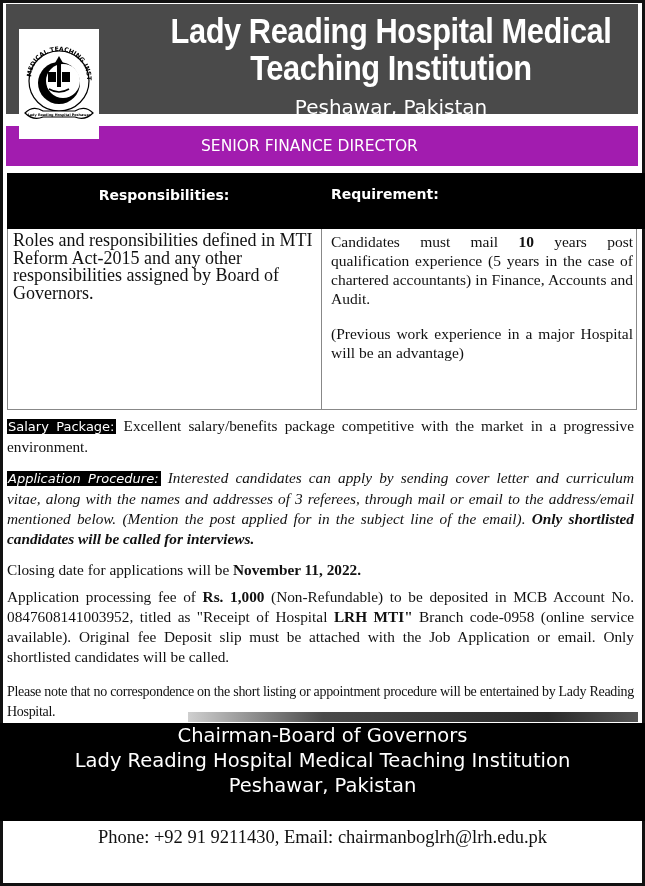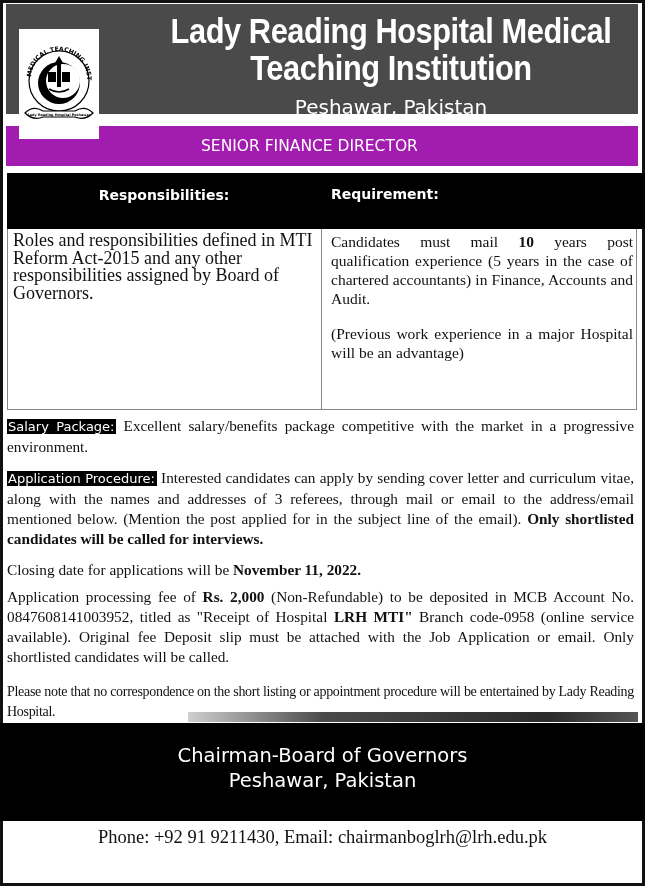--- a/index.html
+++ b/index.html
@@ -24,30 +24,30 @@
     .tbl-divider { position: absolute; left: 313px; top: 0; width: 1px; height: 180px; background: #888; }
     .td-left { position: absolute; left: 5px; top: 3px; width: 300px; font-size: 18px; line-height: 17.5px; }
     .td-right { position: absolute; left: 323px; top: 3px; width: 302px; font-size: 15.5px; line-height: 19px; text-align: justify; }
     .td-right p { margin: 0 0 7px 0; }
     .td-right p.last { margin-top: 16px; }
 
     
     .body-text { position: absolute; left: 7px; width: 627px; font-size: 15.3px; line-height: 20px; text-align: justify; }
     .lbl { background: #000; color: #fff; font-family: "DejaVu Sans", sans-serif; font-size: 13px; padding: 0 2px 0 1px; }
     .salary { top: 416px; }
-    .procedure { top: 468px; }
+    .procedure { top: 468px; font-style: italic; }
     .closing { top: 560px; }
     .fee { top: 587px; }
     .note { top: 682px; font-size: 14px; line-height: 20px; letter-spacing: -0.3px; }
     .shade { position: absolute; left: 188px; top: 712px; width: 450px; height: 10px; background: linear-gradient(to right, #cfcfcf, #4a4a4a 30%, #2a2a2a 80%, #555); }
 
     
     .footer { position: absolute; left: 0; top: 723px; width: 645px; height: 98px; background: #000; color: #fff; font-family: "DejaVu Sans", sans-serif; font-size: 19.5px; line-height: 25px; text-align: center; }
     .footer div { white-space: nowrap; }
-    .f1 { padding-top: 20px; }
+    .f1 { padding-top: 0; }
     .contact { position: absolute; left: 0; top: 826px; width: 645px; text-align: center; font-family: Liberation Serif, serif; font-size: 18.5px; line-height: 23px; color: #111; }
     .contact div { white-space: nowrap; }
   </style>
 </head>
 <body>
 
 <div class="frame"></div>
 
 <div class="header">
   <div class="h-title">
@@ -104,26 +104,27 @@
 
 <div class="body-text procedure">
   <span class="lbl">Application Procedure:</span><span> Interested candidates can apply by sending cover letter and curriculum vitae, along with the names and addresses of 3 referees, through mail or email to the address/email mentioned below. (Mention the post applied for in the subject line of the email). </span><b>Only shortlisted candidates will be called for interviews.</b>
 </div>
 
 <div class="body-text closing">
   <span>Closing date for applications will be </span><b>November 11, 2022.</b>
 </div>
 
 <div class="body-text fee">
-  <span>Application processing fee of </span><b>Rs. 2,000</b><span> (Non-Refundable) to be deposited in MCB Account No. 0847608141003952, titled as "Receipt of Hospital </span><b>LRH MTI"</b><span> Branch code-0958 (online service available). Original fee Deposit slip must be attached with the Job Application or email. Only shortlisted candidates will be called.</span>
+  <span>Application processing fee of </span><b>Rs. 1,000</b><span> (Non-Refundable) to be deposited in MCB Account No. 0847608141003952, titled as "Receipt of Hospital </span><b>LRH MTI"</b><span> Branch code-0958 (online service available). Original fee Deposit slip must be attached with the Job Application or email. Only shortlisted candidates will be called.</span>
 </div>
 
 <div class="body-text note">Please note that no correspondence on the short listing or appointment procedure will be entertained by Lady Reading Hospital.</div>
 <div class="shade"></div>
 
 <div class="footer">
   <div class="f1">Chairman-Board of Governors</div>
+  <div>Lady Reading Hospital Medical Teaching Institution</div>
   <div>Peshawar, Pakistan</div>
 </div>
 
 <div class="contact">
   <div>Phone: +92 91 9211430, Email: chairmanboglrh@lrh.edu.pk</div>
 </div>
 
 </body></html>

